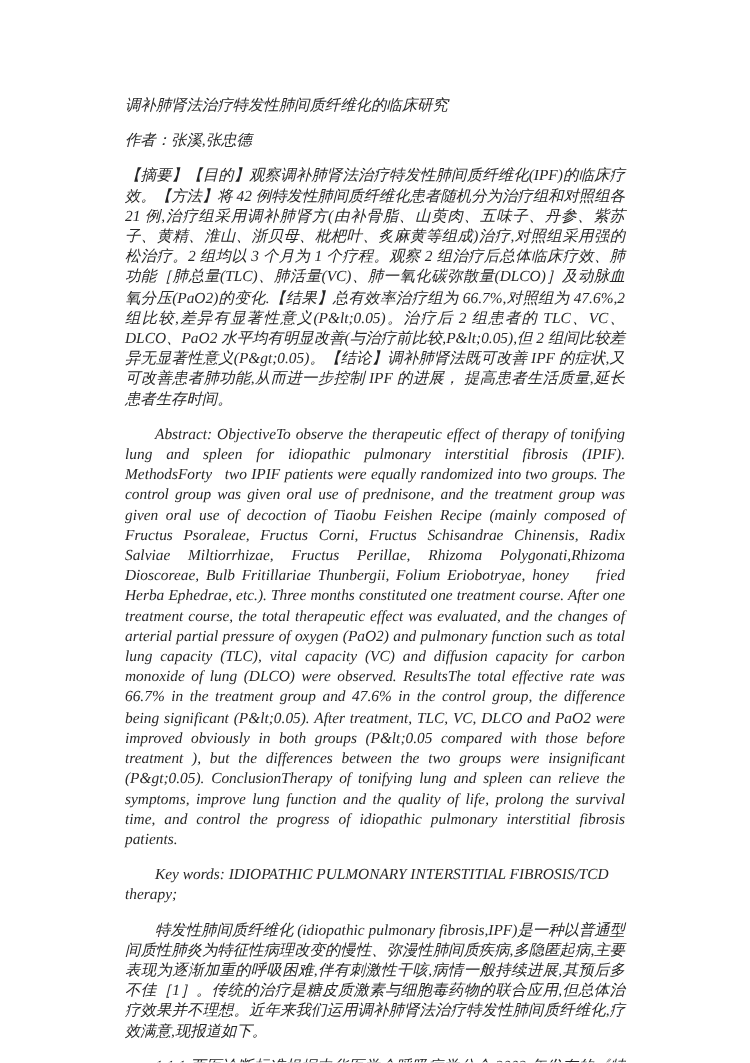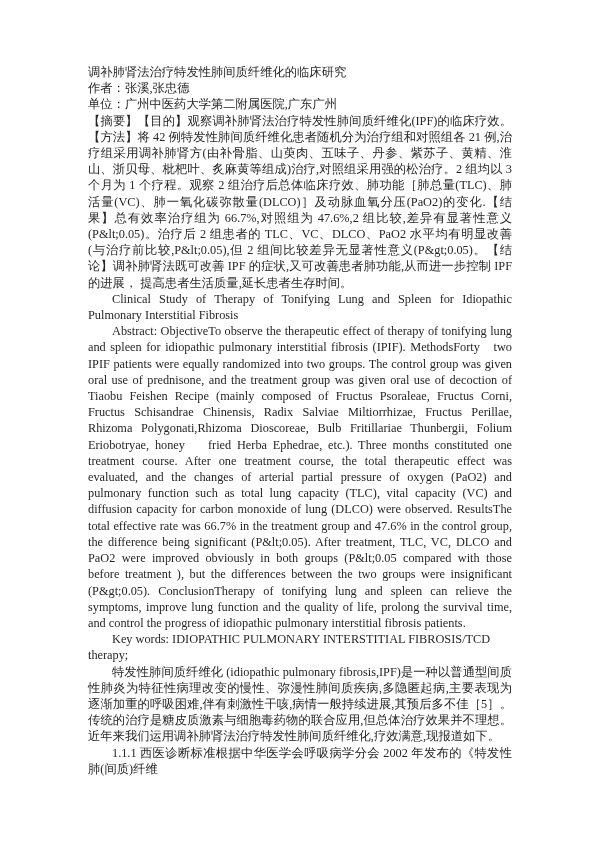--- a/index.html
+++ b/index.html
@@ -19,38 +19,37 @@
     left: 88px;
     top: 64px;
     width: 424px;
     font-family: "Liberation Serif", "DejaVu Serif", serif;
     font-size: 12.3px;
     line-height: 16.2px;
     color: #262626;
     text-align: justify;
   }
   .doc p {
-    margin: 0;
+    margin: 12px;
     padding: 0;
+    font-style: italic;
   }
   .ind {
     text-indent: 24px;
   }
   .single {
     text-align: left;
   }
 </style>
 </head>
 <body>
 
 <div class="page">
   <div class="doc">
     <p class="single">调补肺肾法治疗特发性肺间质纤维化的临床研究</p>
     <p class="single">作者：张溪,张忠德</p>
-    <p class="single">单位：广州中医药大学第二附属医院,广东广州</p>
     <p>【摘要】【目的】观察调补肺肾法治疗特发性肺间质纤维化(IPF)的临床疗效。【方法】将 42 例特发性肺间质纤维化患者随机分为治疗组和对照组各 21 例,治疗组采用调补肺肾方(由补骨脂、山萸肉、五味子、丹参、紫苏子、黄精、淮山、浙贝母、枇杷叶、炙麻黄等组成)治疗,对照组采用强的松治疗。2 组均以 3 个月为 1 个疗程。观察 2 组治疗后总体临床疗效、肺功能［肺总量(TLC)、肺活量(VC)、肺一氧化碳弥散量(DLCO)］及动脉血氧分压(PaO2)的变化.【结果】总有效率治疗组为 66.7%,对照组为 47.6%,2 组比较,差异有显著性意义(P&amp;lt;0.05)。治疗后 2 组患者的 TLC、VC、DLCO、PaO2 水平均有明显改善(与治疗前比较,P&amp;lt;0.05),但 2 组间比较差异无显著性意义(P&amp;gt;0.05)。【结论】调补肺肾法既可改善 IPF 的症状,又可改善患者肺功能,从而进一步控制 IPF 的进展， 提高患者生活质量,延长患者生存时间。</p>
-    <p class="ind">Clinical Study of Therapy of Tonifying Lung and Spleen for Idiopathic Pulmonary Interstitial Fibrosis</p>
     <p class="ind">Abstract: ObjectiveTo observe the therapeutic effect of therapy of tonifying lung and spleen for idiopathic pulmonary interstitial fibrosis (IPIF). MethodsForty&nbsp;&nbsp;&nbsp;two IPIF patients were equally randomized into two groups. The control group was given oral use of prednisone, and the treatment group was given oral use of decoction of Tiaobu Feishen Recipe (mainly composed of Fructus Psoraleae, Fructus Corni, Fructus Schisandrae Chinensis, Radix Salviae Miltiorrhizae, Fructus Perillae, Rhizoma Polygonati,Rhizoma Dioscoreae, Bulb Fritillariae Thunbergii, Folium Eriobotryae, honey&nbsp;&nbsp;&nbsp;&nbsp;fried Herba Ephedrae, etc.). Three months constituted one treatment course. After one treatment course, the total therapeutic effect was evaluated, and the changes of arterial partial pressure of oxygen (PaO2) and pulmonary function such as total lung capacity (TLC), vital capacity (VC) and diffusion capacity for carbon monoxide of lung (DLCO) were observed. ResultsThe total effective rate was 66.7% in the treatment group and 47.6% in the control group, the difference being significant (P&amp;lt;0.05). After treatment, TLC, VC, DLCO and PaO2 were improved obviously in both groups (P&amp;lt;0.05 compared with those before treatment ), but the differences between the two groups were insignificant (P&amp;gt;0.05). ConclusionTherapy of tonifying lung and spleen can relieve the symptoms, improve lung function and the quality of life, prolong the survival time, and control the progress of idiopathic pulmonary interstitial fibrosis patients.</p>
     <p class="ind single">Key words: IDIOPATHIC PULMONARY INTERSTITIAL FIBROSIS/TCD therapy;</p>
-    <p class="ind">特发性肺间质纤维化 (idiopathic pulmonary fibrosis,IPF)是一种以普通型间质性肺炎为特征性病理改变的慢性、弥漫性肺间质疾病,多隐匿起病,主要表现为逐渐加重的呼吸困难,伴有刺激性干咳,病情一般持续进展,其预后多不佳［5］。传统的治疗是糖皮质激素与细胞毒药物的联合应用,但总体治疗效果并不理想。近年来我们运用调补肺肾法治疗特发性肺间质纤维化,疗效满意,现报道如下。</p>
+    <p class="ind">特发性肺间质纤维化 (idiopathic pulmonary fibrosis,IPF)是一种以普通型间质性肺炎为特征性病理改变的慢性、弥漫性肺间质疾病,多隐匿起病,主要表现为逐渐加重的呼吸困难,伴有刺激性干咳,病情一般持续进展,其预后多不佳［1］。传统的治疗是糖皮质激素与细胞毒药物的联合应用,但总体治疗效果并不理想。近年来我们运用调补肺肾法治疗特发性肺间质纤维化,疗效满意,现报道如下。</p>
     <p class="ind">1.1.1 西医诊断标准根据中华医学会呼吸病学分会 2002 年发布的《特发性肺(间质)纤维</p>
   </div>
 </div>
 
 </body></html>

